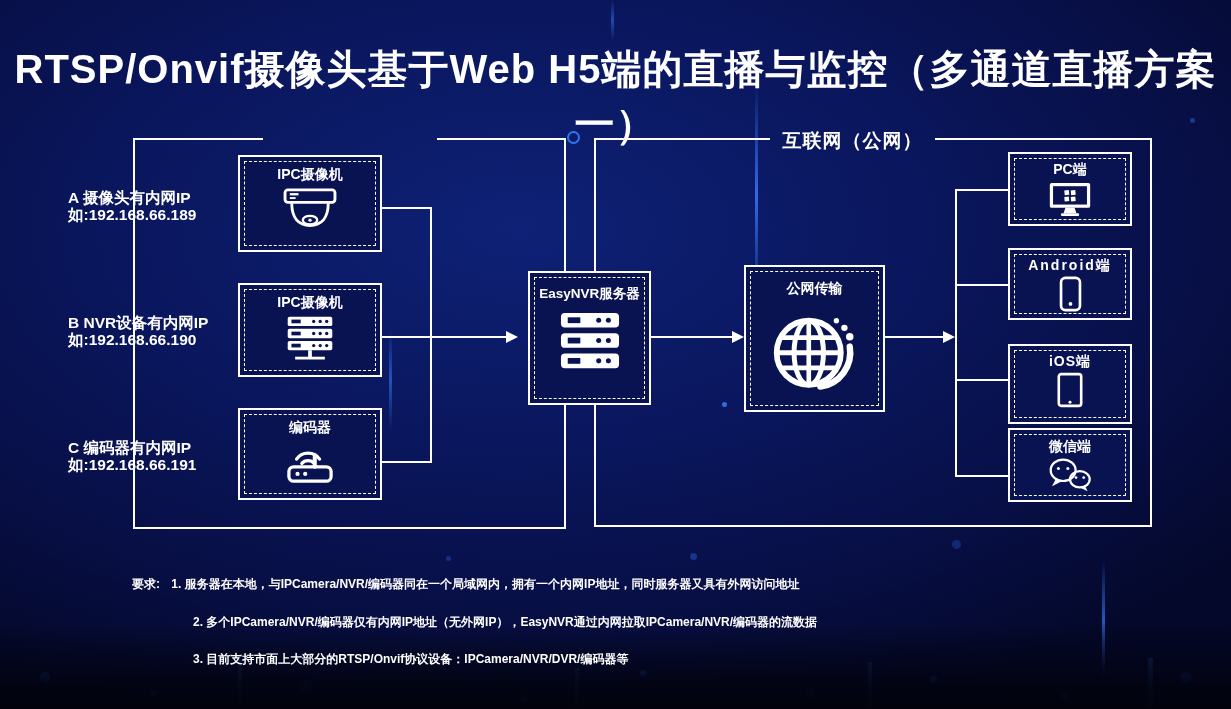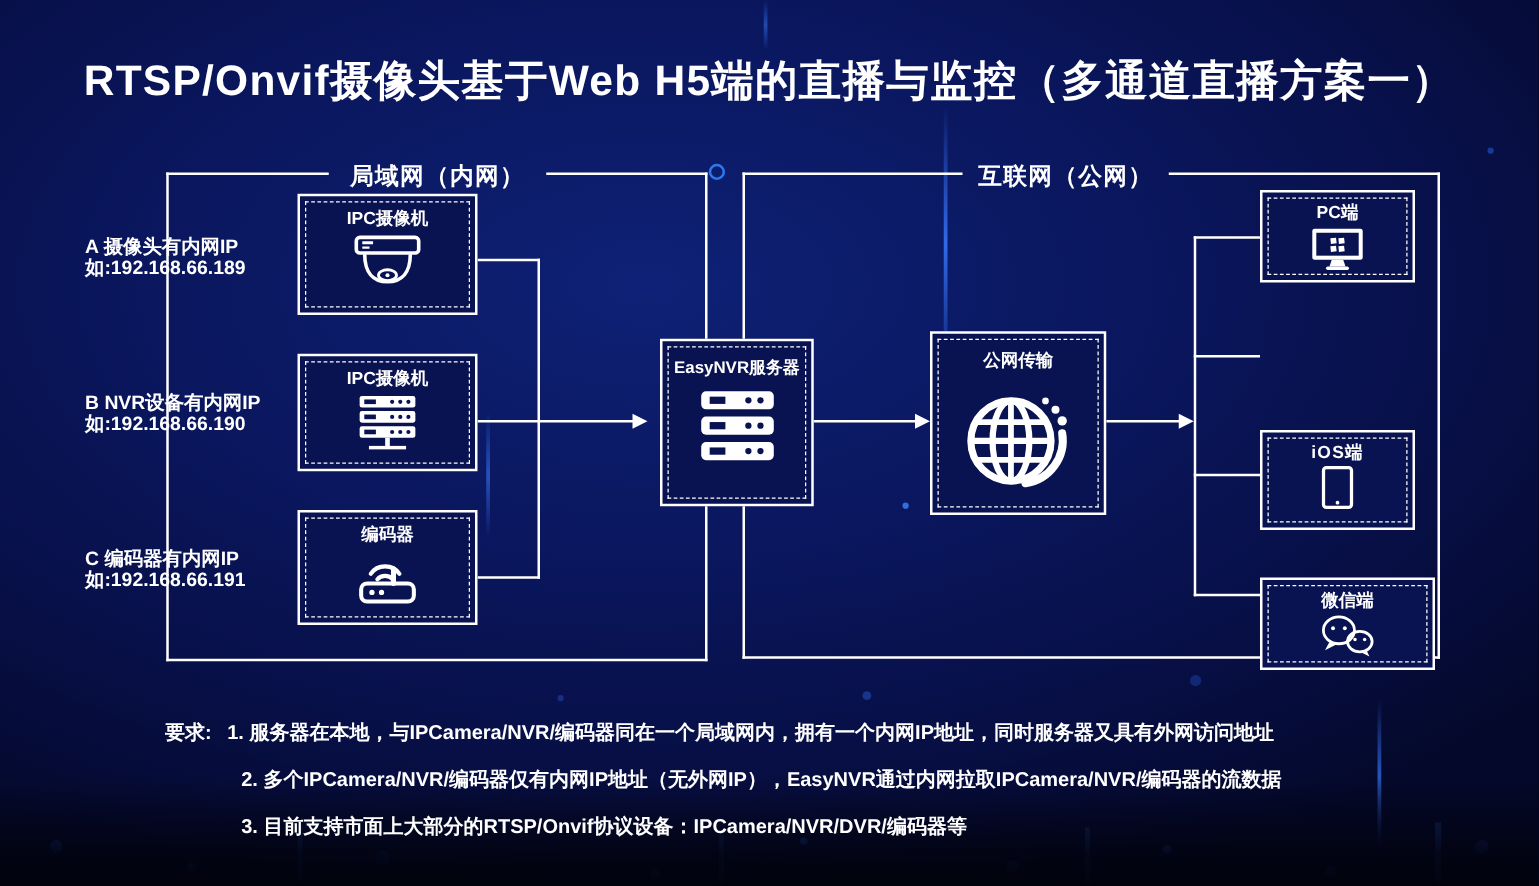--- a/index.html
+++ b/index.html
@@ -6,33 +6,33 @@
   .stage{
     position:relative;width:1231px;height:709px;overflow:hidden;
     font-family:"Liberation Sans",sans-serif;color:#fff;
     background:
       radial-gradient(ellipse 950px 520px at 42% 32%, #0e2176 0%, #0a165c 45%, #070f45 74%, #04082a 100%);
   }
   .stage::after{content:'';position:absolute;left:0;right:0;bottom:0;height:86px;
     background:linear-gradient(to bottom, rgba(2,3,16,0) 0%, rgba(2,3,16,0.88) 70%, rgba(1,2,10,0.95) 100%);
     pointer-events:none;z-index:5;}
   .title{position:absolute;left:0;top:42px;width:100%;text-align:center;
-    font-size:34px;font-weight:700;letter-spacing:1px;z-index:6;}
+    font-size:40px;font-weight:700;letter-spacing:1px;z-index:6;}
   .seclabel{position:absolute;font-size:19px;font-weight:700;text-align:center;letter-spacing:1px;z-index:3;}
   .hline,.vline{position:absolute;background:#fff;z-index:1;}
   .hline{height:2px;}
   .vline{width:2px;}
   .arrow-right{position:absolute;width:0;height:0;z-index:2;
     border-top:6px solid transparent;border-bottom:6px solid transparent;border-left:12px solid #fff;}
   .box{position:absolute;border:2px solid #fff;background:#0a1352;box-sizing:border-box;z-index:2;}
   .box .inner{position:absolute;inset:4px;border:1px dashed #fff;pointer-events:none;}
   .box .blabel{position:relative;z-index:1;text-align:center;font-size:14px;font-weight:700;margin-top:9px;}
   .box .icon{position:relative;z-index:1;display:flex;justify-content:center;align-items:center;}
   .note{position:absolute;font-size:15.5px;font-weight:700;line-height:17px;z-index:3;white-space:nowrap;}
-  .req-row{position:absolute;font-size:16px;font-weight:700;white-space:nowrap;z-index:6;}
+  .req-row{position:absolute;font-size:12px;font-weight:700;white-space:nowrap;z-index:6;}
   .ring{position:absolute;left:567px;top:131px;width:9px;height:9px;border:2.5px solid #2d78f0;border-radius:50%;z-index:1;}
   .streak{position:absolute;width:3px;z-index:0;
     background:linear-gradient(to bottom, rgba(45,110,255,0), rgba(55,120,255,0.85) 50%, rgba(45,110,255,0));}
   .bokeh{position:absolute;border-radius:50%;z-index:0;background:#1c44a8;}
   .bar{position:absolute;z-index:0;background:#10265f;}
   svg{display:block;}
 </style>
 </head>
 <body>
 
@@ -64,21 +64,20 @@
   <div class="bar" style="left:1148px;top:658px;width:5px;height:50px;"></div>
   <div class="ring"></div>
 
   <div class="title">RTSP/Onvif摄像头基于Web H5端的直播与监控（多通道直播方案一）</div>
 
   <div class="vline" style="left:133px;top:138px;height:391px;"></div>
   <div class="vline" style="left:564px;top:138px;height:391px;"></div>
   <div class="hline" style="left:133px;top:527px;width:433px;"></div>
   <div class="hline" style="left:133px;top:138px;width:130px;"></div>
   <div class="hline" style="left:437px;top:138px;width:129px;"></div>
-  <div class="seclabel" style="left:263px;top:128px;width:174px;">局域网（内网）</div>
 
   <div class="vline" style="left:594px;top:138px;height:389px;"></div>
   <div class="vline" style="left:1150px;top:138px;height:389px;"></div>
   <div class="hline" style="left:594px;top:525px;width:558px;"></div>
   <div class="hline" style="left:594px;top:138px;width:176px;"></div>
   <div class="hline" style="left:935px;top:138px;width:217px;"></div>
   <div class="seclabel" style="left:770px;top:128px;width:165px;">互联网（公网）</div>
 
   <div class="hline" style="left:382px;top:207px;width:50px;"></div>
   <div class="hline" style="left:382px;top:336px;width:125px;"></div>
@@ -226,33 +225,43 @@
           <rect x="25" y="10" width="5" height="5" transform="rotate(-6 27.5 12.5)"></rect>
           <rect x="18" y="17" width="5" height="5" transform="rotate(-6 20.5 19.5)"></rect>
           <rect x="25" y="17" width="5" height="5" transform="rotate(-6 27.5 19.5)"></rect>
           <polygon points="19,29 29,29 31,35 17,35"></polygon>
           <rect x="14" y="35" width="20" height="3" rx="1.5"></rect>
         </g>
       </svg>
     </div>
   </div>
 
+  <div class="box" style="left:1008px;top:248px;width:124px;height:72px;">
+    <div class="inner"></div>
+    <div class="blabel" style="margin-top:7px;letter-spacing:2px;">Android端</div>
+    <div class="icon" style="margin-top:1px;">
+      <svg width="25" height="36" viewBox="0 0 26 38" fill="none" stroke="#fff">
+        <rect x="3" y="2" width="20" height="34" rx="4.5" stroke-width="2.8"></rect>
+        <circle cx="13" cy="29.5" r="2" fill="#fff" stroke="none"></circle>
+      </svg>
+    </div>
+  </div>
 
   <div class="box" style="left:1008px;top:344px;width:124px;height:80px;">
     <div class="inner"></div>
     <div class="blabel" style="margin-top:7px;letter-spacing:1px;">iOS端</div>
     <div class="icon" style="margin-top:1px;">
       <svg width="28" height="36" viewBox="0 0 30 38" fill="none" stroke="#fff">
         <rect x="3" y="2" width="24" height="34" rx="2.5" stroke-width="2.8"></rect>
         <circle cx="15" cy="32" r="1.6" fill="#fff" stroke="none"></circle>
       </svg>
     </div>
   </div>
 
-  <div class="box" style="left:1008px;top:462px;width:140px;height:74px;">
+  <div class="box" style="left:1008px;top:428px;width:124px;height:74px;">
     <div class="inner"></div>
     <div class="blabel" style="margin-top:8px;">微信端</div>
     <div class="icon" style="margin-top:1px;">
       <svg width="50" height="36" viewBox="0 0 56 42" fill="none" stroke="#fff">
         <ellipse cx="20" cy="15.5" rx="14.5" ry="12.5" stroke-width="2.6"></ellipse>
         <polygon points="11,26.5 7,34 18,28.5" fill="#fff" stroke="none"></polygon>
         <circle cx="14.5" cy="13.5" r="1.8" fill="#fff" stroke="none"></circle>
         <circle cx="25.5" cy="13.5" r="1.8" fill="#fff" stroke="none"></circle>
         <ellipse cx="39.5" cy="26" rx="11.5" ry="9.5" stroke-width="2.6"></ellipse>
         <polygon points="45.5,33.5 48.5,40 39.5,35.5" fill="#fff" stroke="none"></polygon>

